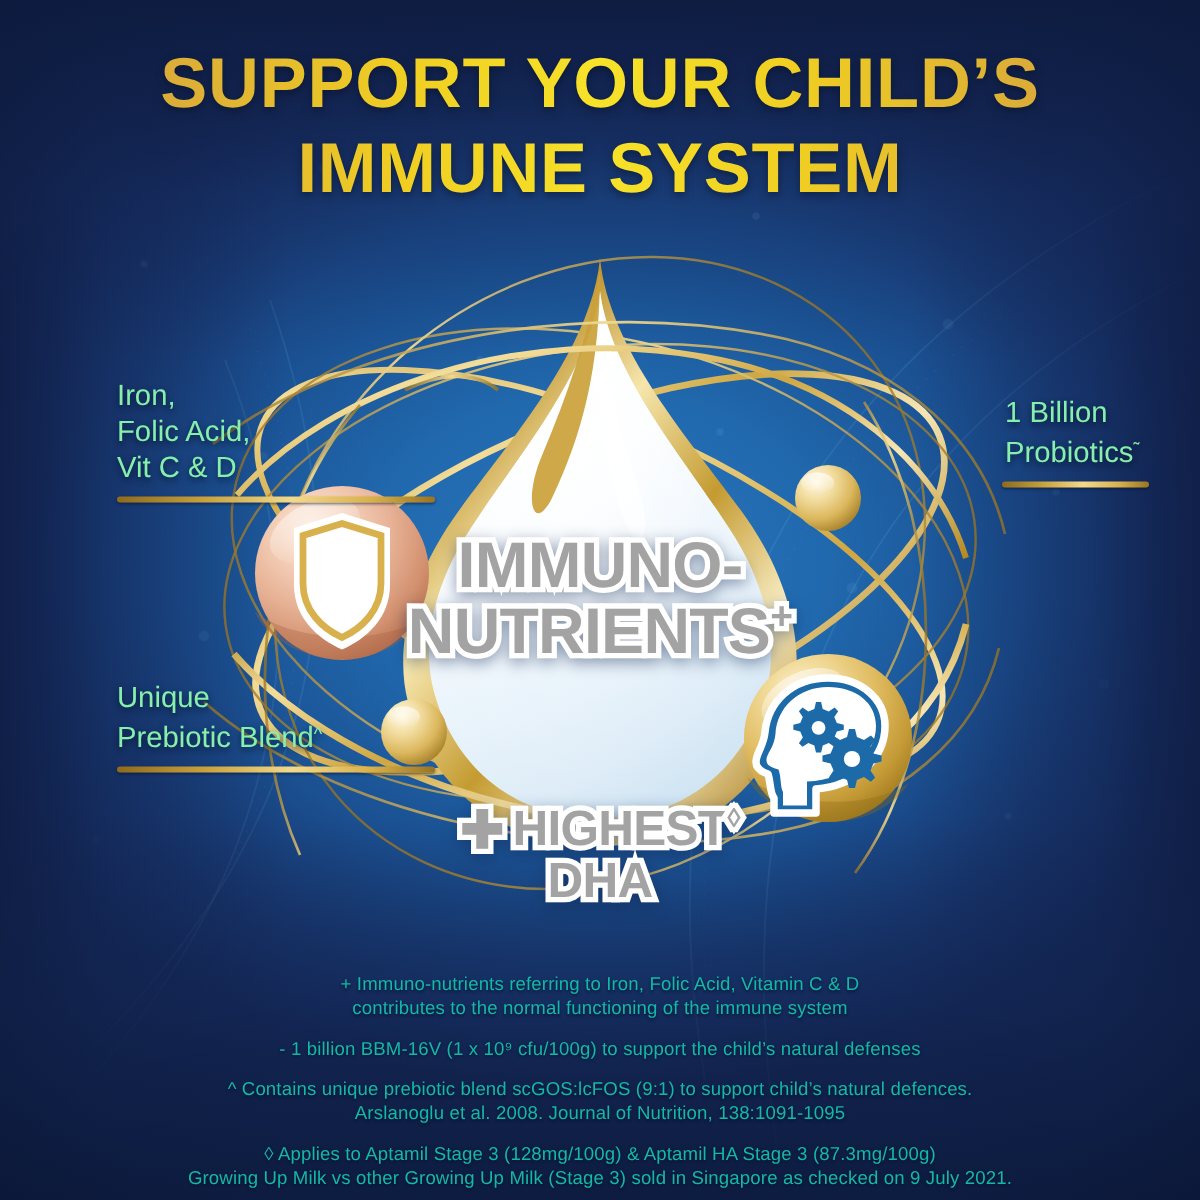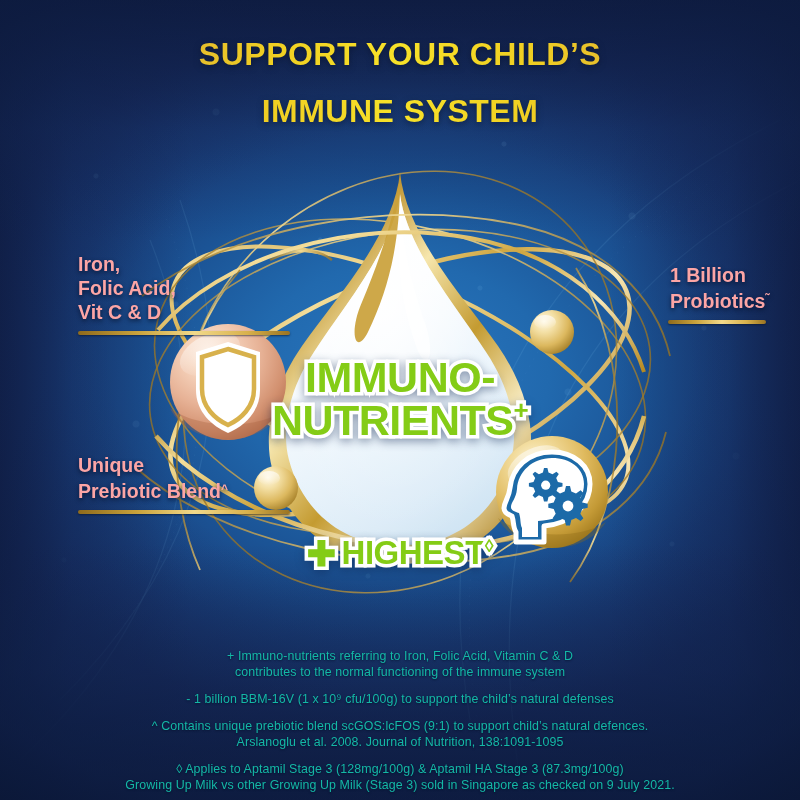--- a/index.html
+++ b/index.html
@@ -70,21 +70,21 @@
   .headline {
     position: absolute;
     left: 0; right: 0;
     top: 26px;
     text-align: center;
     z-index: 30;
   }
   .headline .hl {
     display: block;
     font-weight: 800;
-    font-size: 32px;
+    font-size: 47px;
     letter-spacing: .5px;
     line-height: 57px;
     text-transform: uppercase;
     background: linear-gradient(90deg, #c8922f 0%, #d9a93a 12%, #f0cf22 34%,
                                         #f7e229 50%, #f0cf22 66%, #d9a93a 88%, #c8922f 100%);
     -webkit-background-clip: text;
     background-clip: text;
     color: transparent;
     -webkit-text-fill-color: transparent;
     filter: drop-shadow(0 2px 3px rgba(6,14,38,.55));
@@ -96,22 +96,22 @@
     left: 100px; top: 150px;
     width: 600px; height: 470px;
     z-index: 10;
   }
   .stage svg { position: absolute; inset: 0; }
 
   
   .callout {
     position: absolute;
     z-index: 28;
-    color: #fca5a5;
-    font-weight: 700;
+    color: #86efac;
+    font-weight: 400;
     font-size: 19.5px;
     line-height: 24px;
     text-shadow: 0 2px 4px rgba(6,16,42,.75);
     white-space: nowrap;
   }
   .callout .rule {
     display: block;
     height: 4px;
     margin-top: 7px;
     border-radius: 2px;
@@ -129,21 +129,21 @@
   #c-prebiotic .rule { width: 212px; }
   #c-probiotic { left: 651px; top: 263px; text-align: left; margin-left: 19px; }
   #c-probiotic .rule { width: 98px; margin-left: -2px; }
 
   
   .wordmark {
     position: absolute;
     z-index: 26;
     text-align: center;
     font-weight: 800;
-    color: #84cc16;
+    color: #a3a3a3;
     letter-spacing: -.5px;
     line-height: .98;
     -webkit-text-stroke: 7px #ffffff;
     paint-order: stroke fill;
     filter: drop-shadow(0 3px 5px rgba(16,40,85,.45));
   }
   #wm-immuno {
     left: 250px; top: 356px; width: 300px;
     font-size: 43px;
   }
@@ -404,20 +404,21 @@
     <span class="rule"></span>
   </div>
 
   <div class="wordmark" id="wm-immuno">
     <span>IMMUNO-</span><br>
     <span>NUTRIENTS</span><span class="sup">+</span>
   </div>
 
   <div class="wordmark" id="wm-dha">
     <span class="plus">✚</span><span>HIGHEST</span><span class="sup">◊</span><br>
+    <span>DHA</span>
   </div>
 
   <div class="footnotes">
     <p>
       <span>+ Immuno-nutrients referring to Iron, Folic Acid, Vitamin C &amp; D</span><br>
       <span>contributes to the normal functioning of the immune system</span>
     </p>
     <p>
       <span>- 1 billion BBM-16V (1 x 10⁹ cfu/100g) to support the child’s natural defenses</span>
     </p>

